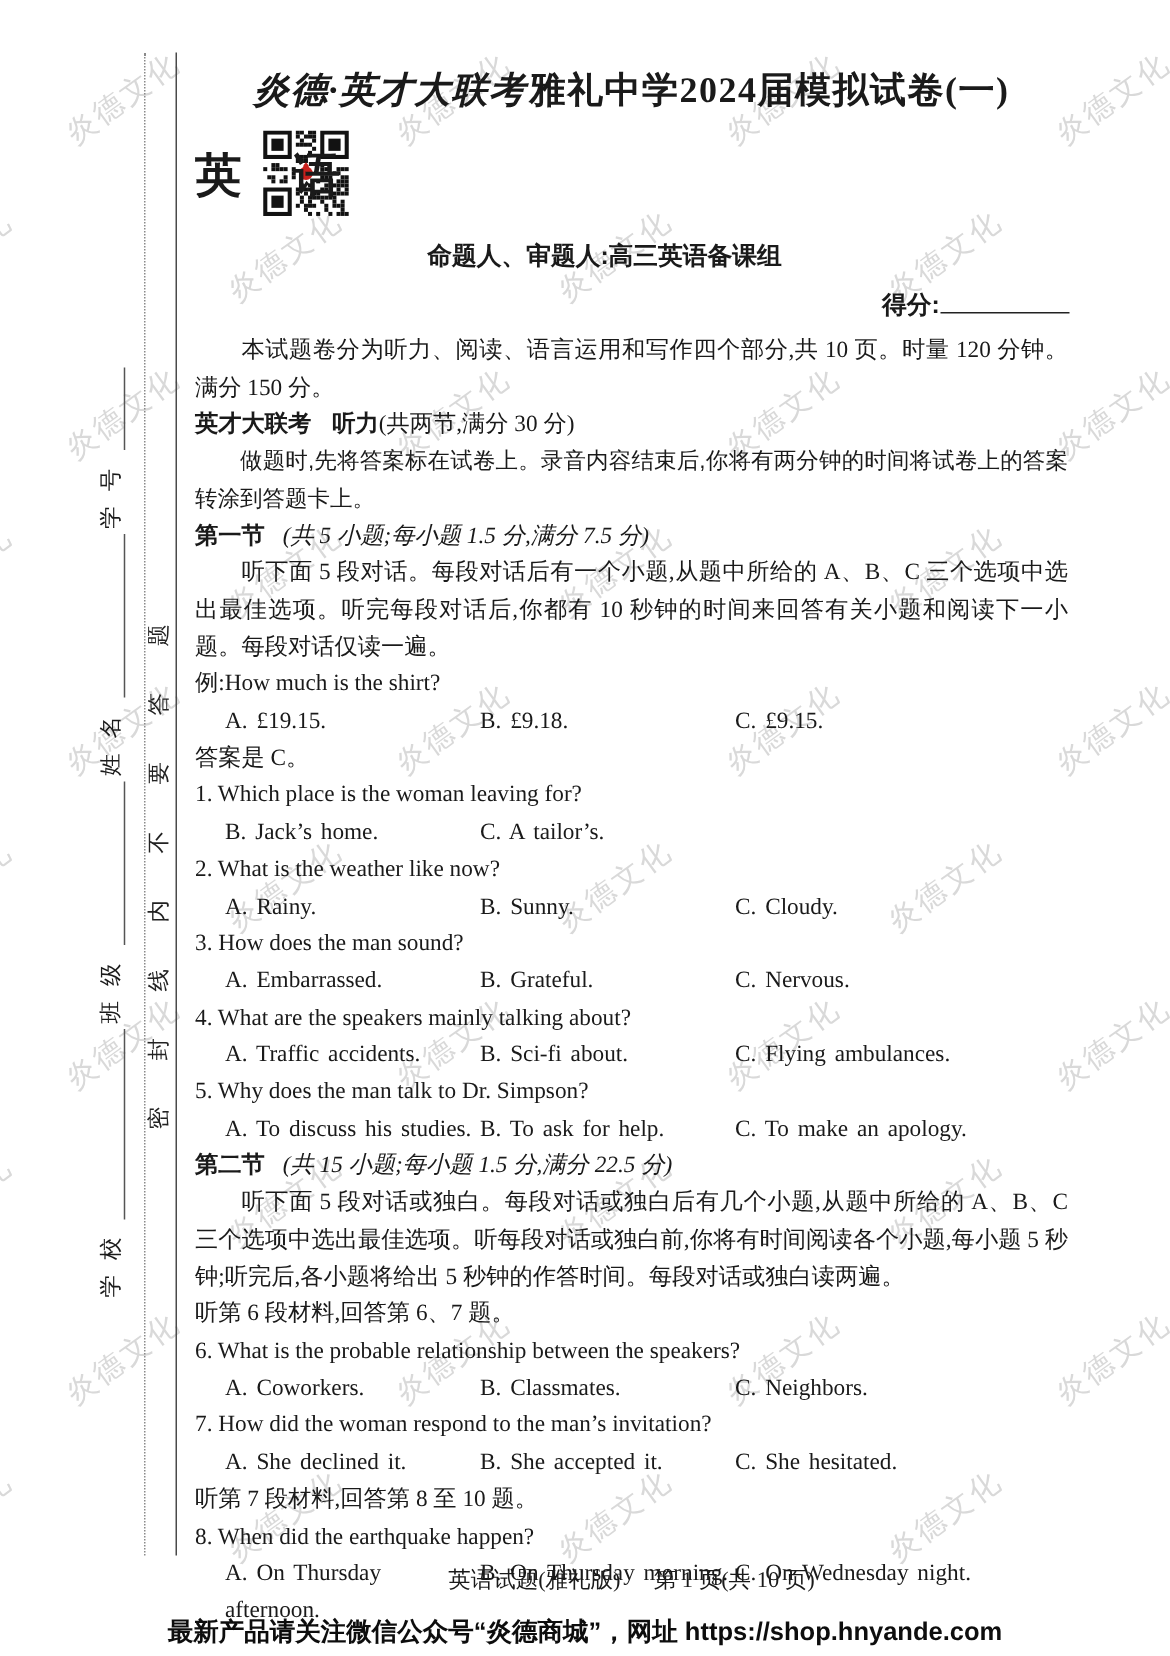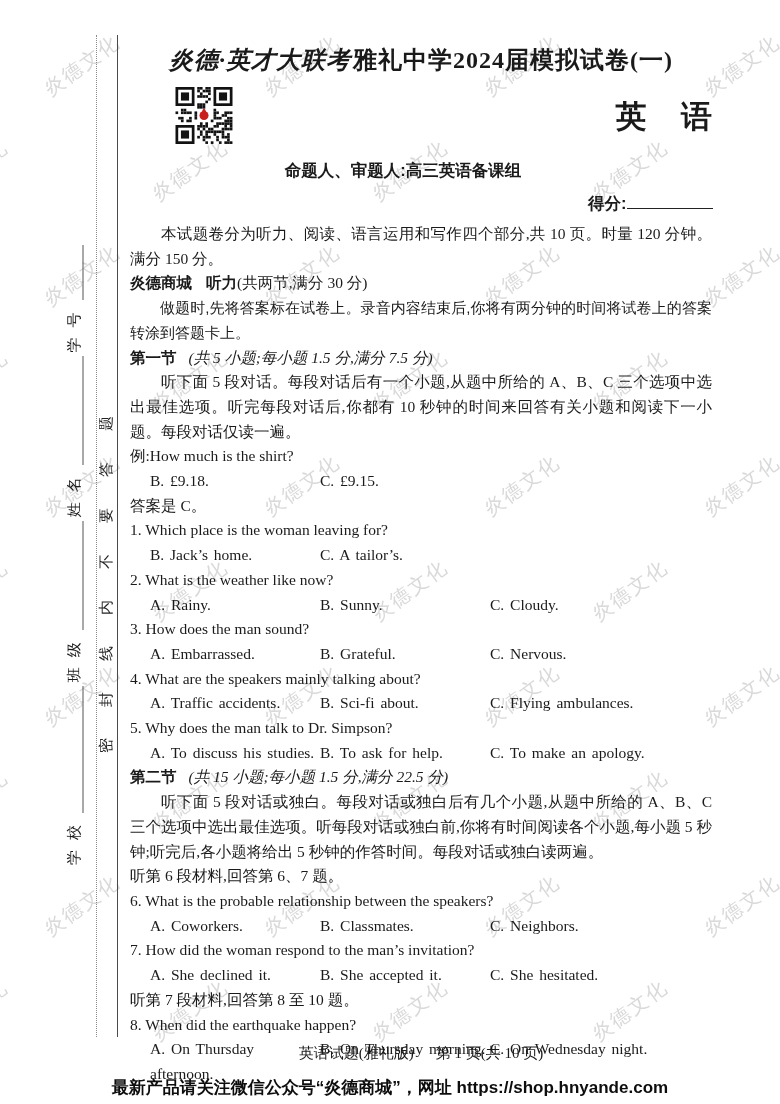--- a/index.html
+++ b/index.html
@@ -24,21 +24,21 @@
   .fline.w3{width:110px;margin-right:4px;}
   .fline.w4{width:56px;}
   .seal-line{position:absolute;left:106px;top:569px;
              transform:translate(-50%,-50%) rotate(-90deg);
              font-size:15px;letter-spacing:31px;white-space:nowrap;color:#222;}
   
   .exam-title{position:absolute;left:130px;top:44px;width:582px;text-align:center;
               font-size:24px;font-weight:bold;letter-spacing:1px;}
   .exam-title .brand{font-style:italic;margin-right:2px;}
   .qr{position:absolute;left:175px;top:87px;width:58px;height:57px;}
-  .subject{position:absolute;left:130px;top:96px;width:582px;text-align:right;
+  .subject{position:absolute;left:130px;top:96px;width:582px;text-align:left;
            font-size:31px;font-weight:bold;word-spacing:26px;
            font-family:"Liberation Sans","DejaVu Sans",sans-serif;}
   .setters{position:absolute;left:112px;top:160px;width:582px;text-align:center;
            font-size:16.5px;font-weight:bold;
            font-family:"Liberation Sans","DejaVu Sans",sans-serif;}
   .score{position:absolute;left:588px;top:191px;font-size:16.5px;font-weight:bold;
          font-family:"Liberation Sans","DejaVu Sans",sans-serif;}
   .score-line{display:inline-block;width:86px;height:1em;border-bottom:1.5px solid #222;}
   
   .content{position:absolute;left:130px;top:222px;width:582px;
@@ -259,30 +259,31 @@
 
   <div class="setters">命题人、审题人:高三英语备课组</div>
 
   <div class="score">
     <span>得分:</span><span class="score-line"></span>
   </div>
 
   <div class="content">
     <p class="indent">本试题卷分为听力、阅读、语言运用和写作四个部分,共 10 页。时量 120 分钟。满分 150 分。</p>
 
-    <p class="h"><span class="hb mr">炎德商城</span><span class="hb">听力</span><span class="note">(共两节,满分 30 分)</span></p>
+    <p class="h"><span class="hb mr">英才大联考</span><span class="hb">听力</span><span class="note">(共两节,满分 30 分)</span></p>
 
     <p class="indent hei">做题时,先将答案标在试卷上。录音内容结束后,你将有两分钟的时间将试卷上的答案转涂到答题卡上。</p>
 
     <p class="h"><span class="hb">第一节</span><span class="kai">(共 5 小题;每小题 1.5 分,满分 7.5 分)</span></p>
 
     <p class="indent">听下面 5 段对话。每段对话后有一个小题,从题中所给的 A、B、C 三个选项中选出最佳选项。听完每段对话后,你都有 10 秒钟的时间来回答有关小题和阅读下一小题。每段对话仅读一遍。</p>
 
     <p>例:How much is the shirt?</p>
     <div class="opts">
+      <span>A. £19.15.</span>
       <span>B. £9.18.</span>
       <span>C. £9.15.</span>
     </div>
     <p>答案是 C。</p>
 
     <p>1. Which place is the woman leaving for?</p>
     <div class="opts">
       <span>B. Jack’s home.</span>
       <span>C. A tailor’s.</span>
     </div>

